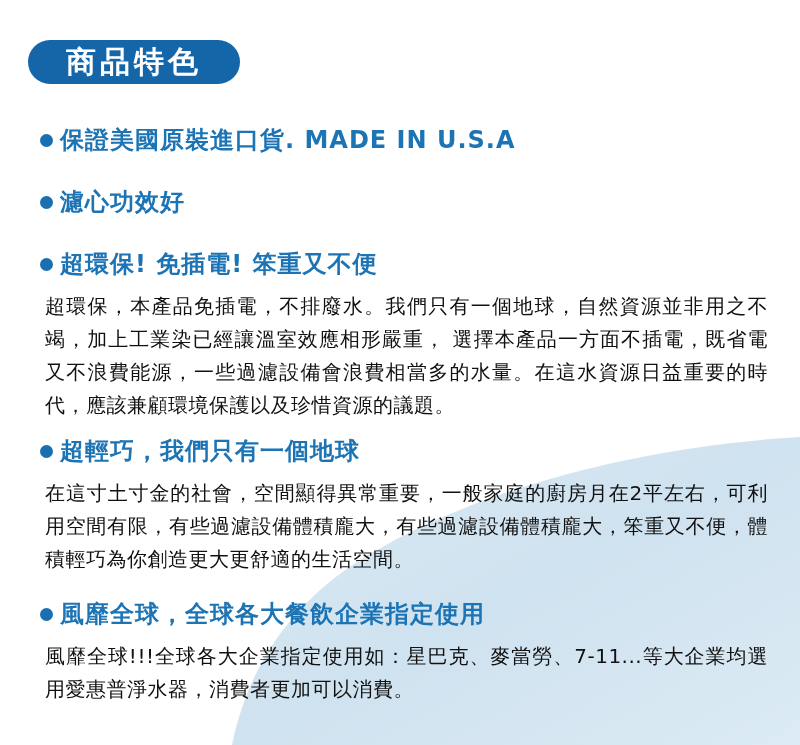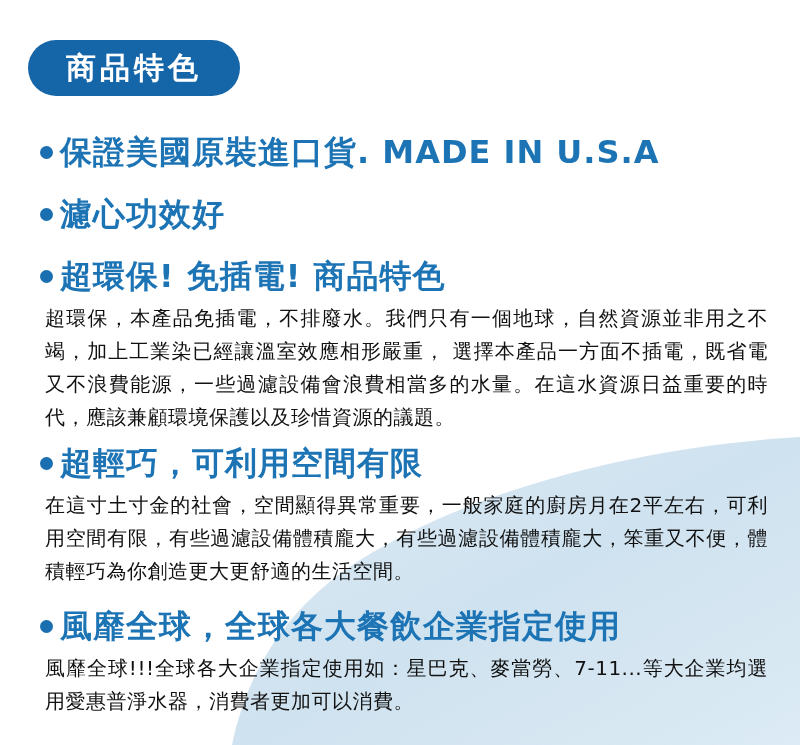--- a/index.html
+++ b/index.html
@@ -25,37 +25,37 @@
   .content {
     position: relative;
     z-index: 1;
   }
   .badge {
     display: inline-flex;
     align-items: center;
     justify-content: center;
     margin: 40px 0 0 28px;
     min-width: 212px;
-    height: 56px;
+    height: 44px;
     padding: 0 30px;
     background: var(--badge_blue, #1566a9);
     border-radius: 28px;
     color: #ffffff;
     font-size: 30px;
     font-weight: 600;
     letter-spacing: 4px;
   }
   .feature { margin-top: 0; }
   .feature-heading {
     display: flex;
     align-items: center;
     margin-left: 40px;
     margin-right: 30px;
     color: var(--heading_blue, #1d74b5);
-    font-size: 32px;
+    font-size: 24px;
     font-weight: 600;
     line-height: 34px;
     letter-spacing: 1px;
   }
   .bullet {
     flex: 0 0 auto;
     width: 13px;
     height: 13px;
     margin-right: 7px;
     border-radius: 50%;
@@ -109,29 +109,29 @@
     <div class="feature f2">
       <div class="feature-heading">
         <span class="bullet"></span>
         <span>濾心功效好</span>
       </div>
     </div>
 
     <div class="feature f3">
       <div class="feature-heading">
         <span class="bullet"></span>
-        <span>超環保! 免插電! 商品特色</span>
+        <span>超環保! 免插電! 笨重又不便</span>
       </div>
       <p class="feature-paragraph">超環保，本產品免插電，不排廢水。我們只有一個地球，自然資源並非用之不竭，加上工業染已經讓溫室效應相形嚴重， 選擇本產品一方面不插電，既省電又不浪費能源，一些過濾設備會浪費相當多的水量。在這水資源日益重要的時代，應該兼顧環境保護以及珍惜資源的議題。</p>
     </div>
 
     <div class="feature f4">
       <div class="feature-heading">
         <span class="bullet"></span>
-        <span>超輕巧，可利用空間有限</span>
+        <span>超輕巧，我們只有一個地球</span>
       </div>
       <p class="feature-paragraph">在這寸土寸金的社會，空間顯得異常重要，一般家庭的廚房月在2平左右，可利用空間有限，有些過濾設備體積龐大，有些過濾設備體積龐大，笨重又不便，體積輕巧為你創造更大更舒適的生活空間。</p>
     </div>
 
     <div class="feature f5">
       <div class="feature-heading">
         <span class="bullet"></span>
         <span>風靡全球，全球各大餐飲企業指定使用</span>
       </div>
       <p class="feature-paragraph">風靡全球!!!全球各大企業指定使用如：星巴克、麥當勞、7-11...等大企業均選用愛惠普淨水器，消費者更加可以消費。</p>

